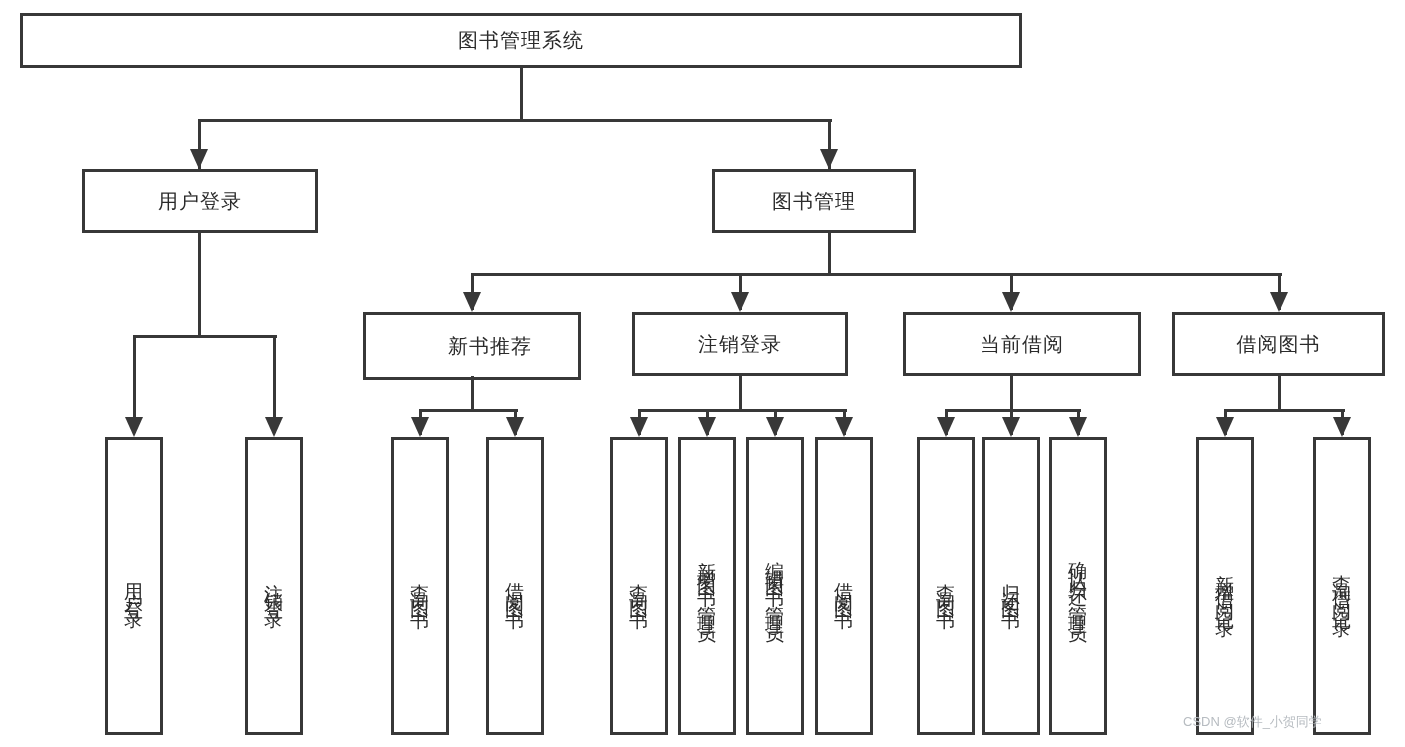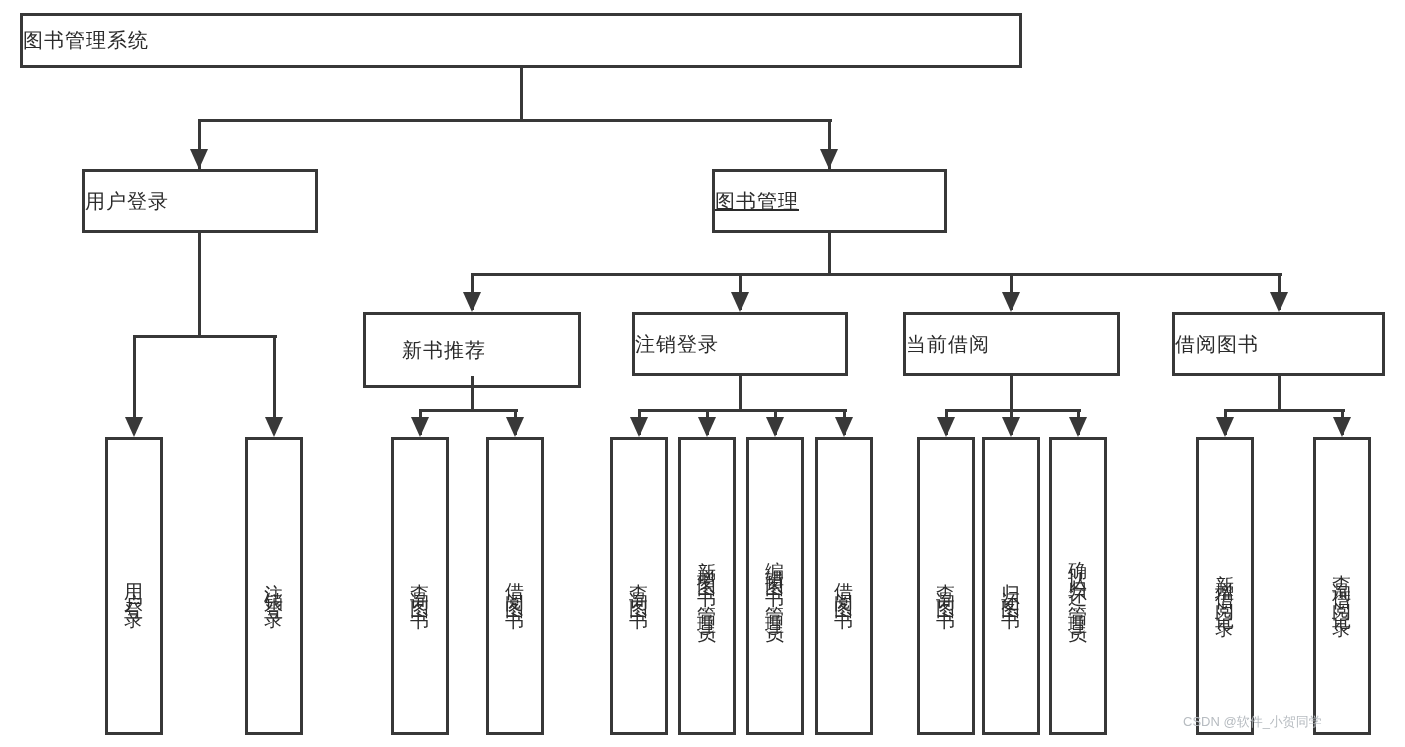--- a/index.html
+++ b/index.html
@@ -13,21 +13,21 @@
     position:relative;
     width:1405px;height:747px;
     background:var(--bg);
     overflow:hidden;
     font-family:"Liberation Sans","DejaVu Sans",sans-serif;
     color:var(--text);
   }
   .hnode{
     position:absolute;box-sizing:border-box;
     border:3px solid var(--line);background:#fff;
-    display:flex;align-items:center;
+    display:flex;align-items:center;justify-content:center;
     font-size:20px;letter-spacing:1px;white-space:nowrap;
   }
   .vnode{
     position:absolute;box-sizing:border-box;
     top:437px;height:298px;width:58px;
     border:3px solid var(--line);background:#fff;
     display:flex;align-items:center;justify-content:center;
   }
   .vtext{
     writing-mode:vertical-rl;text-orientation:mixed;
@@ -53,33 +53,33 @@
 <div id="stage">
 
   <div class="hnode" style="left:20px;top:13px;width:1002px;height:55px;">
     <span>图书管理系统</span>
   </div>
 
   <div class="hnode" style="left:82px;top:169px;width:236px;height:64px;">
     <span>用户登录</span>
   </div>
 
-  <div class="hnode" style="left:712px;top:169px;width:235px;height:64px;text-decoration:underline;">
+  <div class="hnode" style="left:712px;top:169px;width:204px;height:64px;">
     <span>图书管理</span>
   </div>
 
-  <div class="hnode" style="left:363px;top:312px;width:218px;height:76px;padding-left:36px;">
+  <div class="hnode" style="left:363px;top:312px;width:218px;height:68px;padding-left:36px;">
     <span>新书推荐</span>
   </div>
 
   <div class="hnode" style="left:632px;top:312px;width:216px;height:64px;">
     <span>注销登录</span>
   </div>
 
-  <div class="hnode" style="left:903px;top:312px;width:217px;height:64px;">
+  <div class="hnode" style="left:903px;top:312px;width:238px;height:64px;">
     <span>当前借阅</span>
   </div>
 
   <div class="hnode" style="left:1172px;top:312px;width:213px;height:64px;">
     <span>借阅图书</span>
   </div>
 
   <div class="vnode" style="left:105px;">
     <span class="vtext">用户登录</span>
   </div>

